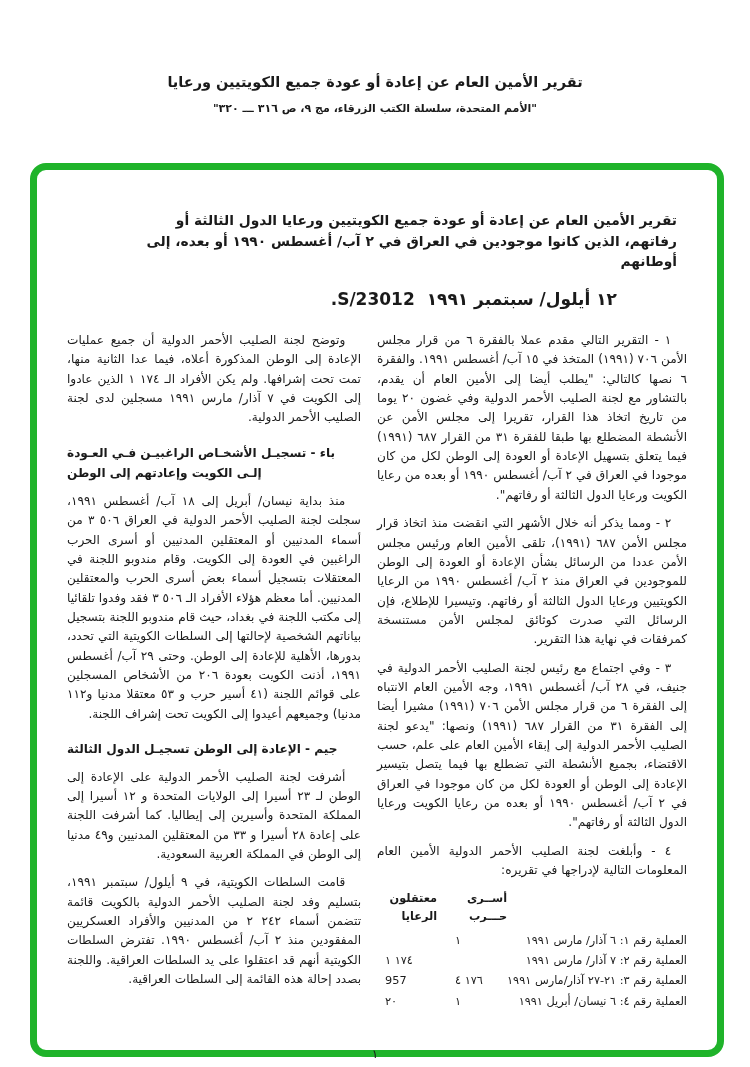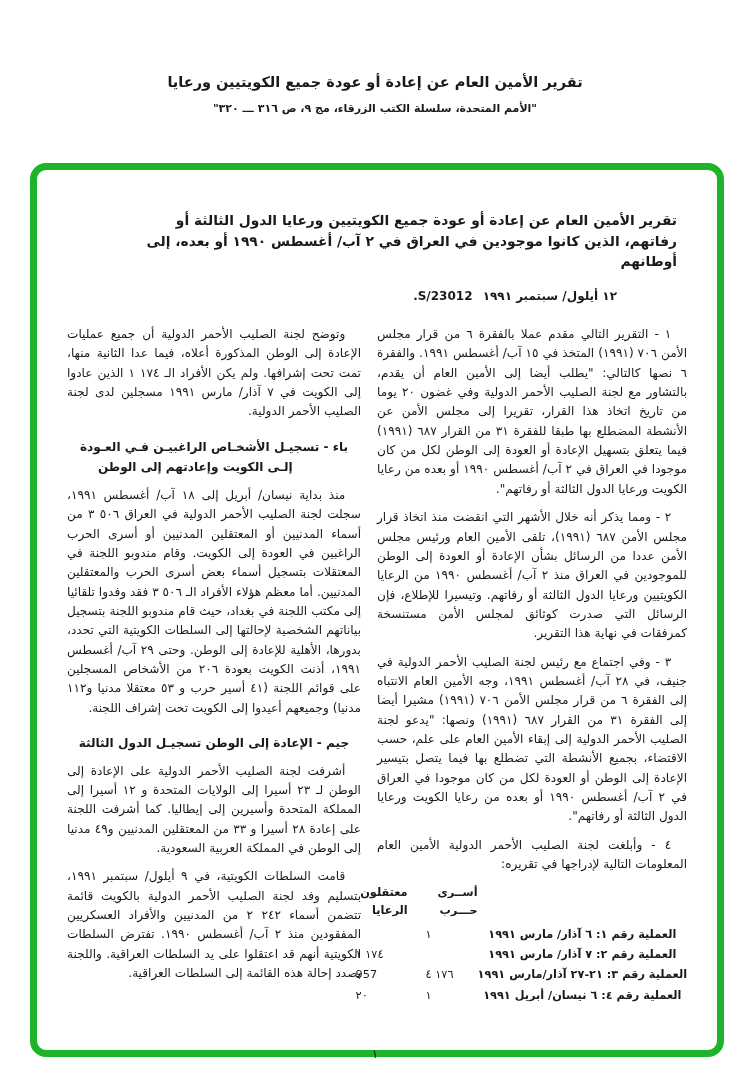--- a/index.html
+++ b/index.html
@@ -31,44 +31,44 @@
     direction:rtl;
   }
 
   .doc-title {
     direction:rtl; text-align:right;
     font-weight:bold; font-size:13.8px; line-height:1.5;
     margin:10px 10px 0 52px;
   }
   .doc-ref {
     direction:rtl; text-align:right;
-    font-weight:bold; font-size:12px;
+    font-weight:bold; font-size:17px;
     margin:17px 70px 0 0;
   }
   .doc-ref .ref-date { margin-left:6px; }
 
   
   .columns {
     display:flex; direction:rtl;
     gap:16px; margin-top:22px;
     font-size:12.1px; line-height:1.6;
   }
   .col { width:50%; text-align:justify; direction:rtl; }
   .col p { margin:0 0 9px 0; text-indent:1.3em; }
 
   .sec-heading {
-    font-weight:bold; text-align:center;
+    font-weight:bold; text-align:left;
     padding-right:3.1em; text-indent:-3.1em;
     margin:15px 0 8px 0; line-height:1.7;
   }
 
   
   .rep-table { width:100%; direction:rtl; font-size:11.3px; margin-top:8px; border-collapse:collapse; }
   .rep-table th, .rep-table td { padding:1px 0; font-weight:normal; vertical-align:bottom; }
-  .rep-table .col-label { width:54%; text-align:center; white-space:nowrap;font-weight:bold; }
+  .rep-table .col-label { width:54%; text-align:right; white-space:nowrap; }
   .rep-table .col-num   { width:23%; text-align:right; padding-left:18px; }
   .rep-table thead th { font-weight:bold; text-align:left; padding-left:22px; line-height:1.55; padding-bottom:6px; }
   .rep-table td.num span.val { display:inline-block; min-width:52px; text-align:left; }
 
   
   .page-number {
     position:absolute; bottom:6px; left:0; width:100%;
     text-align:center; font-size:12px;
   }
 </style>

